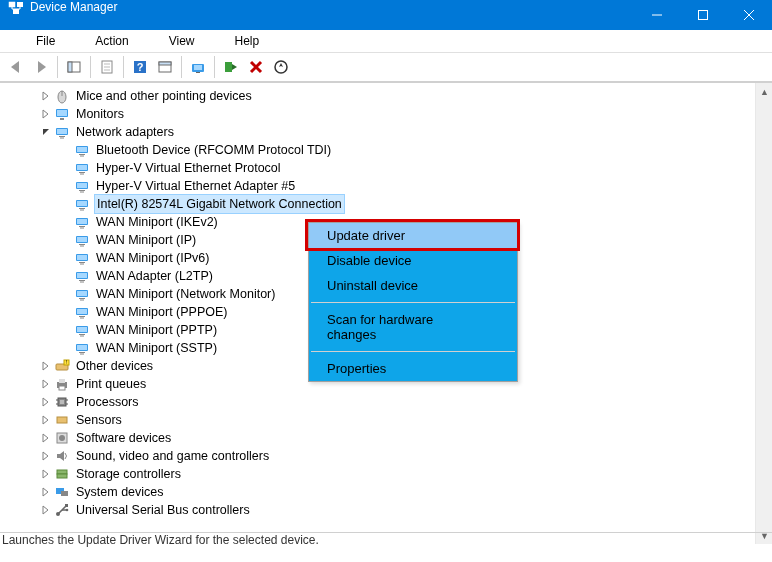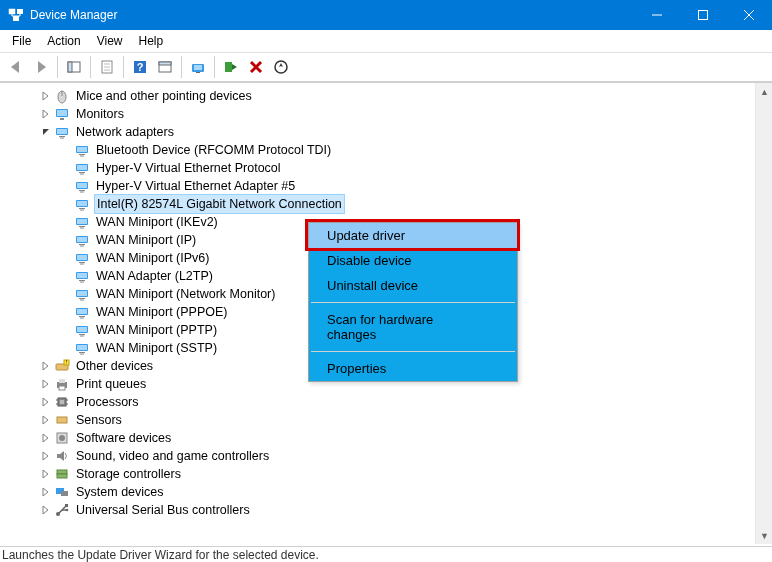--- a/index.html
+++ b/index.html
@@ -1,26 +1,26 @@
 <!DOCTYPE html>
 <html><head>
 <meta charset="utf-8">
 <style>
   * { margin: 0; padding: 0; box-sizing: border-box; font-family: "Segoe UI", Tahoma, sans-serif; }
   body { width: 772px; height: 562px; background: #fff; position: relative; overflow: hidden; }
 
   
-  .titlebar { height: 30px; background: #0078d7; color: #fff; display: flex; align-items: center; padding-left: 8px; font-size: 12px; }
+  .titlebar { height: 30px; background: #0078d7; color: #fff; display: flex; align-items: flex-start; padding-left: 8px; font-size: 12px; }
   .titlebar .icon { width: 16px; height: 16px; margin-right: 6px; display:flex; align-items:center; justify-content:center; }
   .titlebar .title { flex: 1; }
   .titlebar .winbtn { width: 46px; height: 30px; display: flex; align-items: center; justify-content: center; font-size: 12px; color: #fff; }
 
   
   .menubar { height: 22px; background: #fff; display: flex; align-items: center; padding-left: 4px; font-size: 12px; border-bottom: 0px; }
-  .menubar .menuitem { padding: 2px 8px; cursor: default; }
+  .menubar .menuitem { padding: 2px 8px; cursor: default; margin-left: 24px; }
 
   
   .toolbar { height: 30px; border-bottom: 1px solid #d0d0d0; border-top: 1px solid #e0e0e0; display: flex; align-items: center; padding-left: 4px; gap:1px; }
   .toolbar .tbtn { width: 24px; height: 24px; display: flex; align-items: center; justify-content: center; border: 1px solid transparent; position:relative; }
   .toolbar .sep { width: 1px; height: 22px; background: #d0d0d0; margin: 0 3px; }
 
   
   .content { position: absolute; top: 82px; left: 0; right: 0; bottom: 18px; border-top:1px solid #d0d0d0; }
   .tree { position: absolute; top: 0; left: 0; right: 18px; bottom: 0; overflow: hidden; padding-top:4px; font-size: 12.5px; line-height: 18px; }
   .scrollbar { position: absolute; right: 0; top: 0; bottom: 0; width: 17px; background: #f0f0f0; border-left:1px solid #e8e8e8; }
@@ -39,21 +39,21 @@
 
   
   .ctxmenu { position: absolute; border: 1px solid #a0a0a0; background: #0ea5e9; font-size: 13px; box-shadow: 2px 2px 4px rgba(0,0,0,0.15); z-index:10; }
   .ctxmenu .item { padding: 5px 40px 5px 18px; cursor: default; }
   .ctxmenu .item.hover { background: #91c9f7; }
   .ctxmenu .item.bold { font-weight: normal; }
   .ctxmenu .divider { height: 1px; background: #d0d0d0; margin: 4px 2px; }
   .redbox { border: 3px solid #d40000; position:absolute; pointer-events:none; z-index:11; }
 
   
-  .statusbar { position:absolute; left:0; right:0; bottom:0; height:16px; border-top:1px solid #d0d0d0; font-size:12px; padding-left:2px; color:#333; display:flex; align-items:flex-end; overflow:hidden; }
+  .statusbar { position:absolute; left:0; right:0; bottom:0; height:30px; border-top:1px solid #d0d0d0; font-size:12px; padding-left:2px; color:#333; display:flex; align-items:flex-start; overflow:hidden; }
 </style>
 </head>
 <body>
 
 <div class="titlebar">
   <span class="icon">
     <svg width="16" height="16" viewBox="0 0 16 16">
         <rect x="1" y="2" width="6" height="5" fill="#fff" stroke="#fff" stroke-width="0.5"></rect>
         <rect x="9" y="2" width="6" height="5" fill="#fff"></rect>
         <rect x="5" y="9" width="6" height="5" fill="#fff"></rect>

